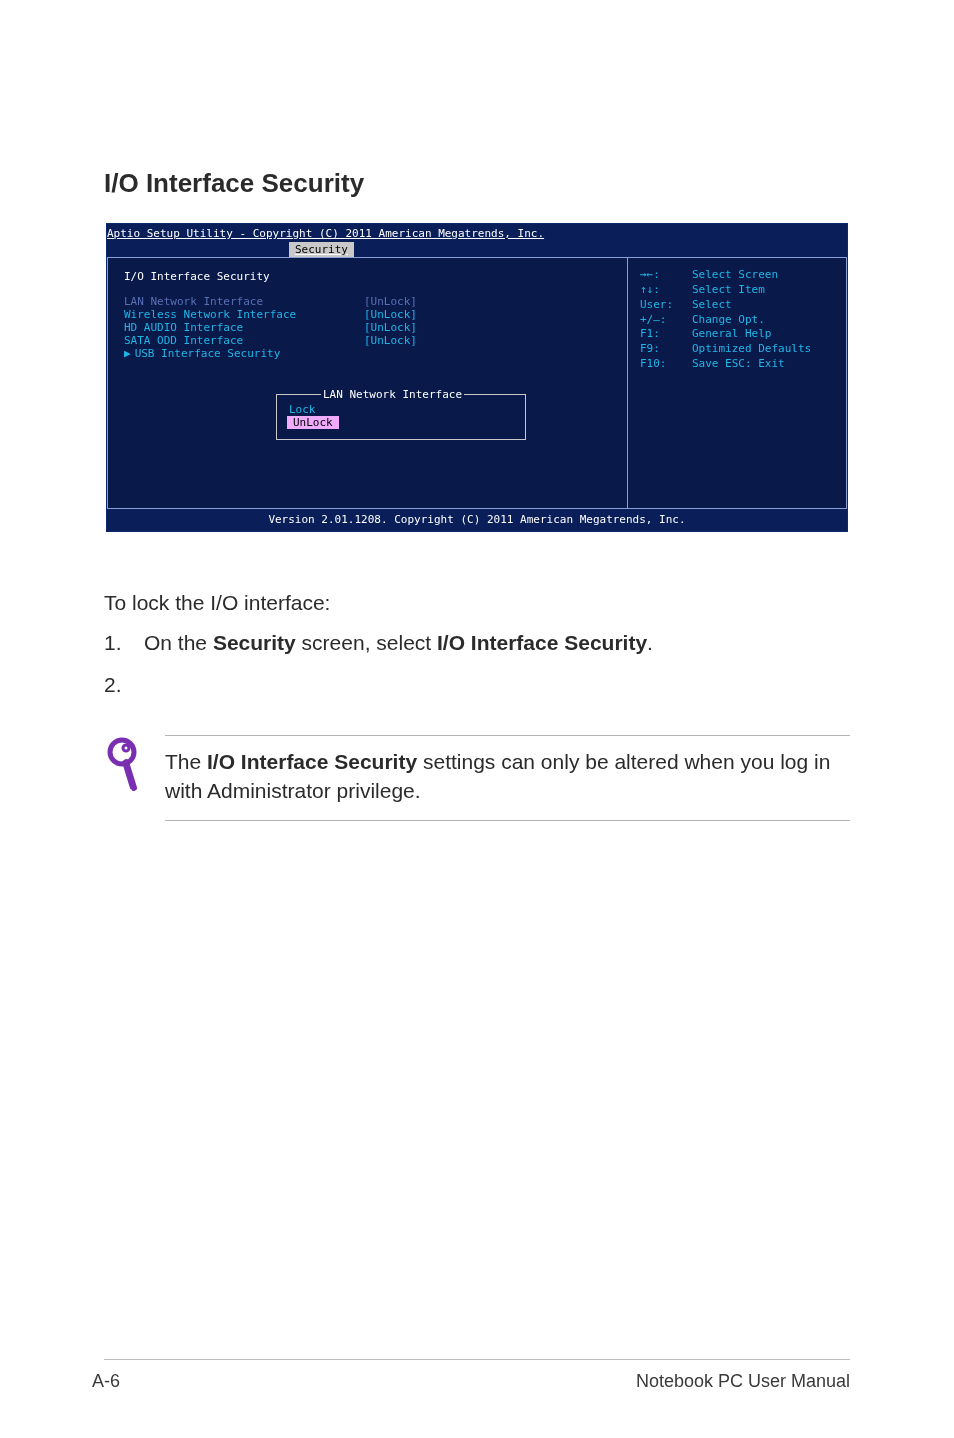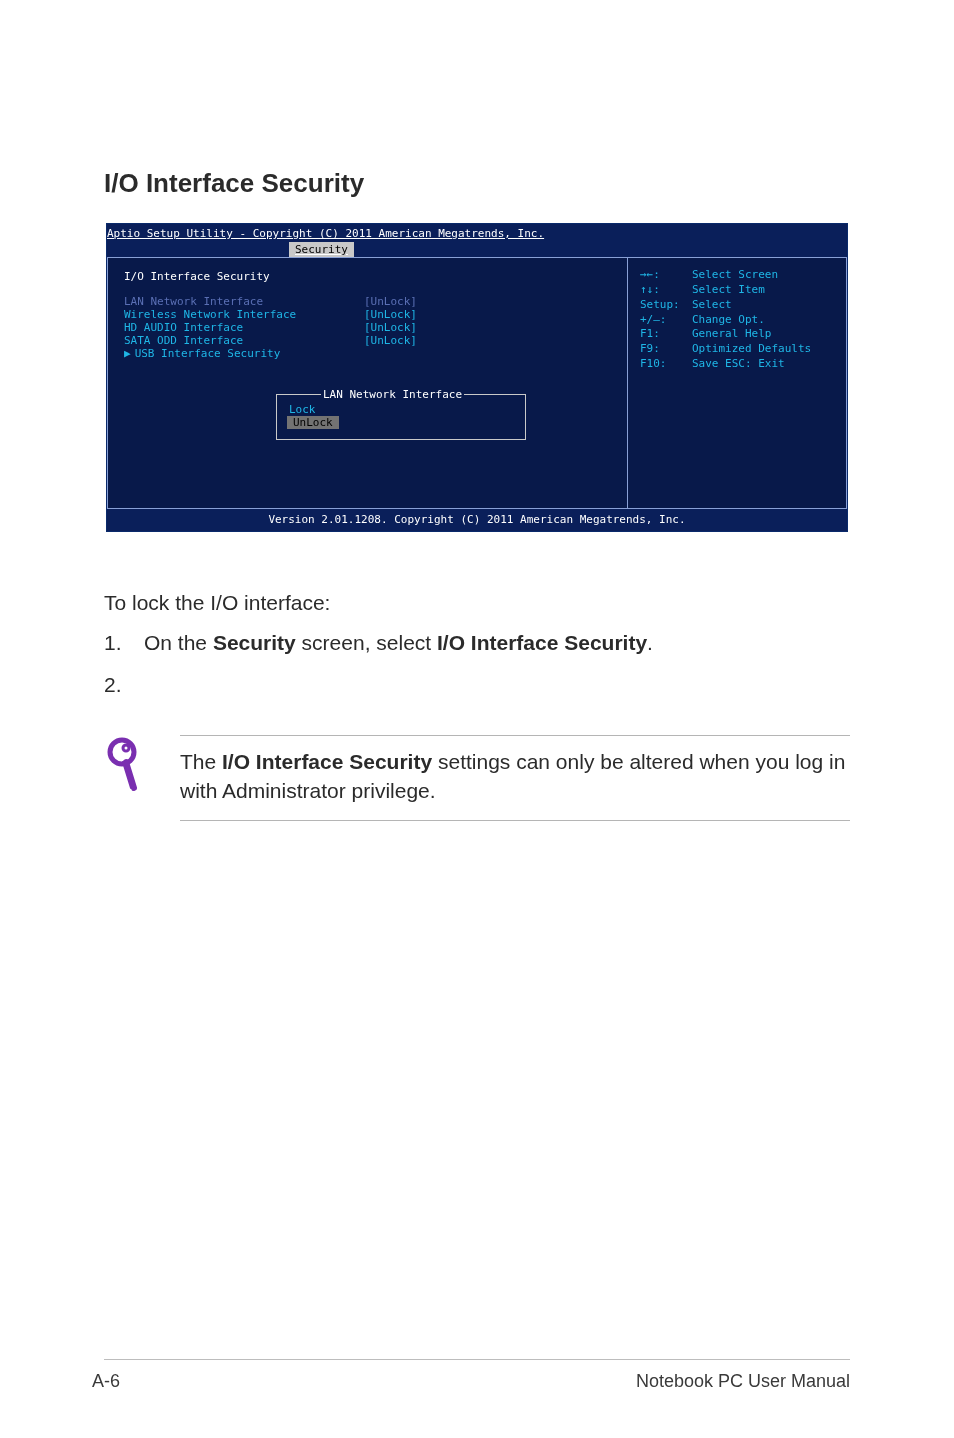--- a/index.html
+++ b/index.html
@@ -92,21 +92,21 @@
   }
   .popup-title-line {
     position: absolute;
     top: -7px;
     left: 44px;
     background: #08194a;
     padding: 0 2px;
     color: #fff;
   }
   .opt { color: #1fb6e6; padding: 0 2px; }
-  .opt.selected { background: #737373; color: #000; display: inline-block; padding: 0 6px; }
+  .opt.selected { background: #f0abfc; color: #000; display: inline-block; padding: 0 6px; }
 
   .help-desc { color: #1fb6e6; line-height: 1.3; margin-bottom: 76px; }
   .keyhelp { color: #1fb6e6; line-height: 1.35; }
   .kh-line { display: flex; gap: 10px; }
   .kh-key  { width: 42px; }
   .kh-desc { }
 
   .bios-bottom {
     background: #0a1f5a;
     color: #fff;
@@ -128,21 +128,21 @@
   .ol li { display: flex; margin-bottom: 12px; }
   .ol .num { width: 40px; flex: 0 0 40px; }
   .ol .li-text { }
   .b { font-weight: 700; }
 
   
   .tip {
     margin-top: 36px;
     display: flex;
     align-items: flex-start;
-    gap: 30px;
+    gap: 15px;
   }
   .tip-icon {
     width: 46px;
     flex: 0 0 46px;
     padding-top: 1px;
   }
   .tip-box {
     flex: 1;
     border-top: 1px solid #b5b5b5;
     border-bottom: 1px solid #b5b5b5;
@@ -220,21 +220,21 @@
         <div class="keyhelp">
           <div class="kh-line">
               <span class="kh-key">→←:</span>
               <span class="kh-desc">Select Screen</span>
             </div>
           <div class="kh-line">
               <span class="kh-key">↑↓:</span>
               <span class="kh-desc">Select Item</span>
             </div>
           <div class="kh-line">
-              <span class="kh-key">Setup:</span>
+              <span class="kh-key">User:</span>
               <span class="kh-desc">Select</span>
             </div>
           <div class="kh-line">
               <span class="kh-key">+/—:</span>
               <span class="kh-desc">Change Opt.</span>
             </div>
           <div class="kh-line">
               <span class="kh-key">F1:</span>
               <span class="kh-desc">General Help</span>
             </div>

